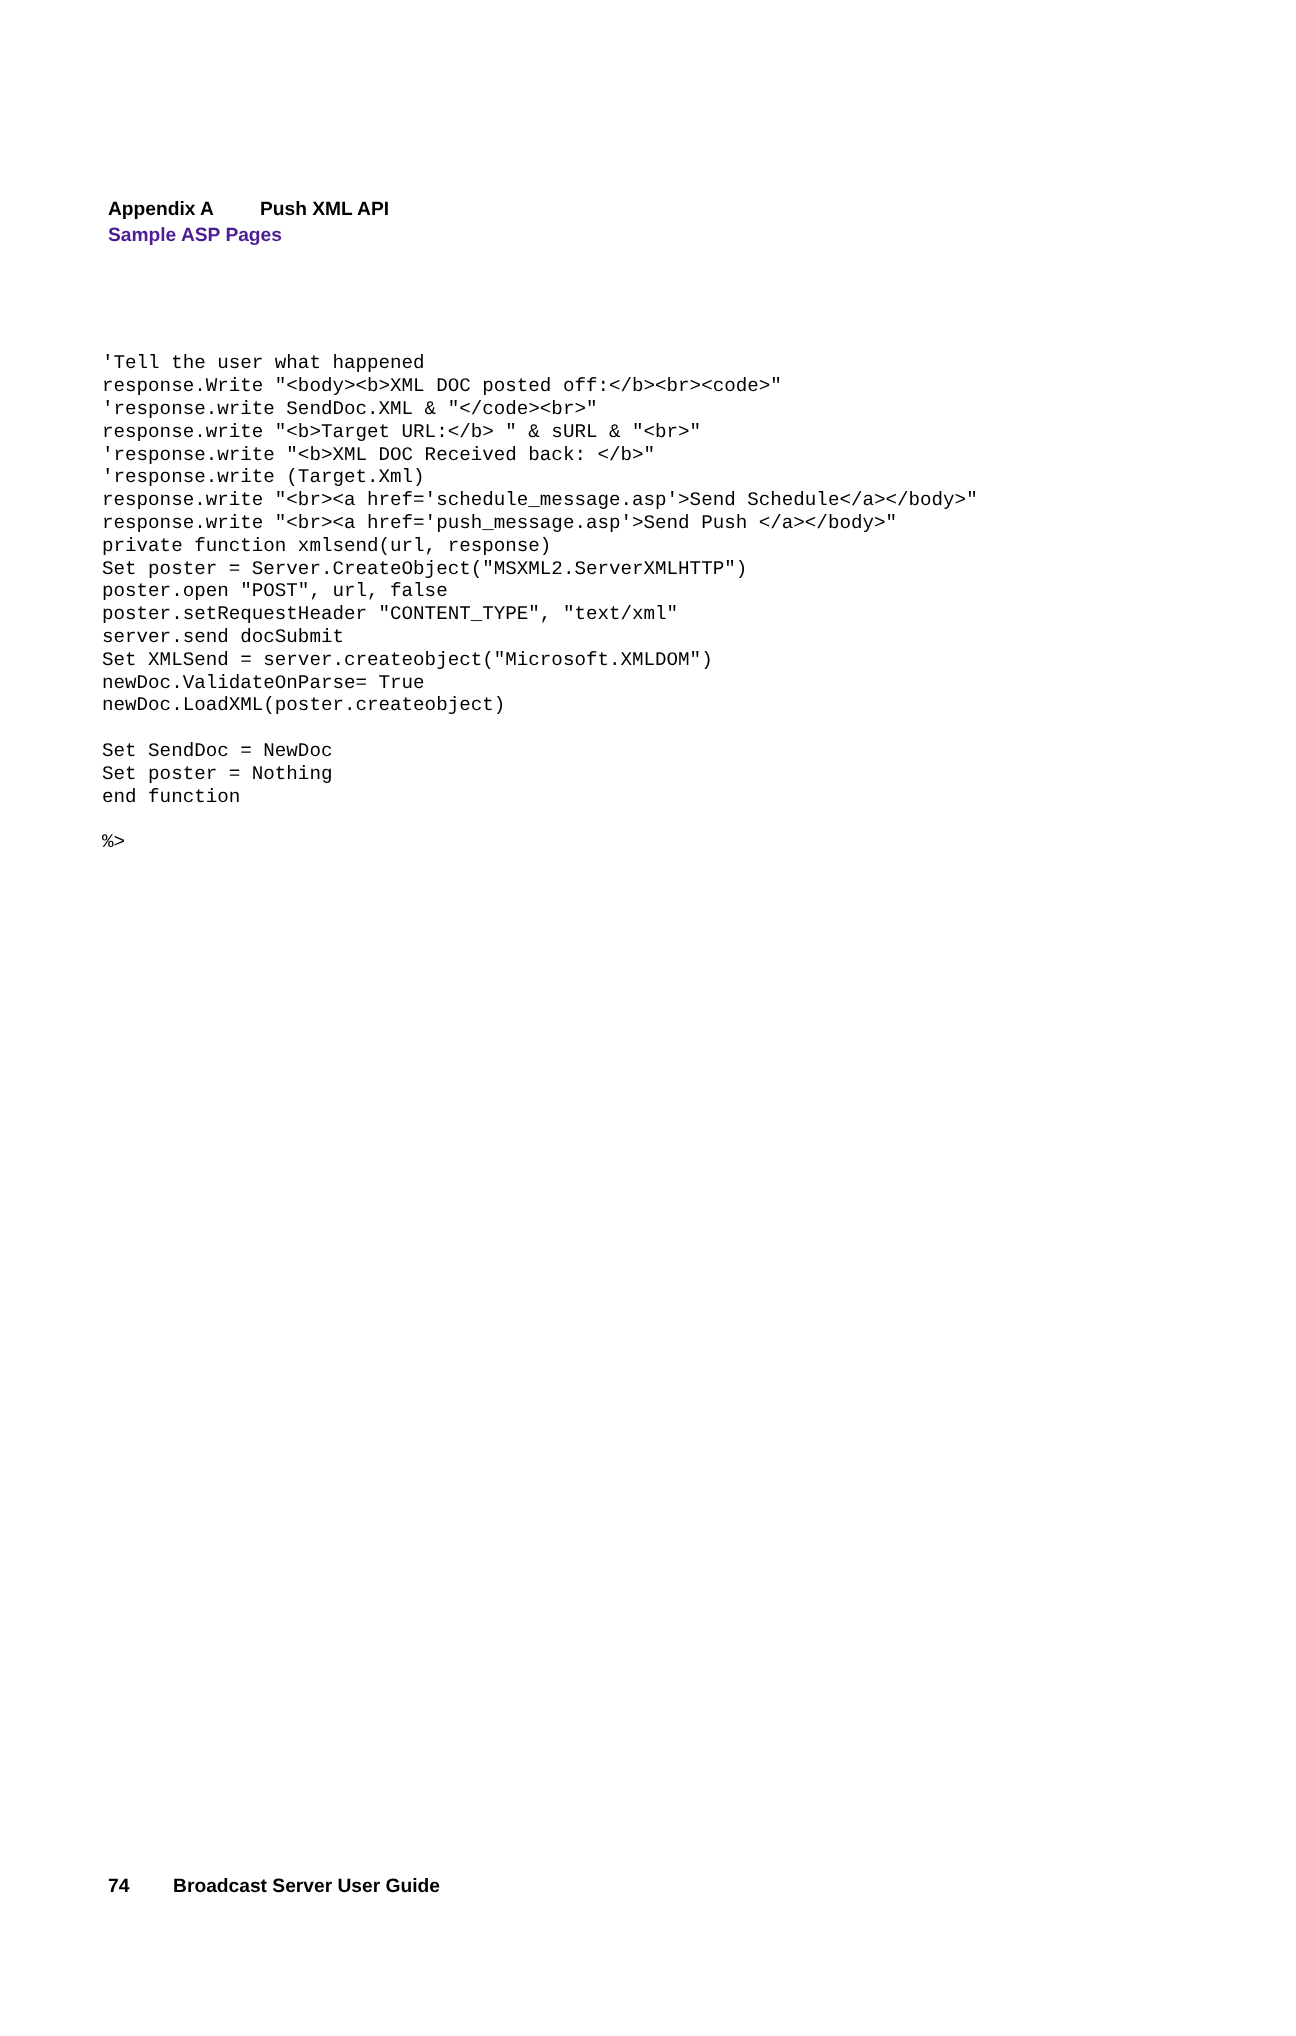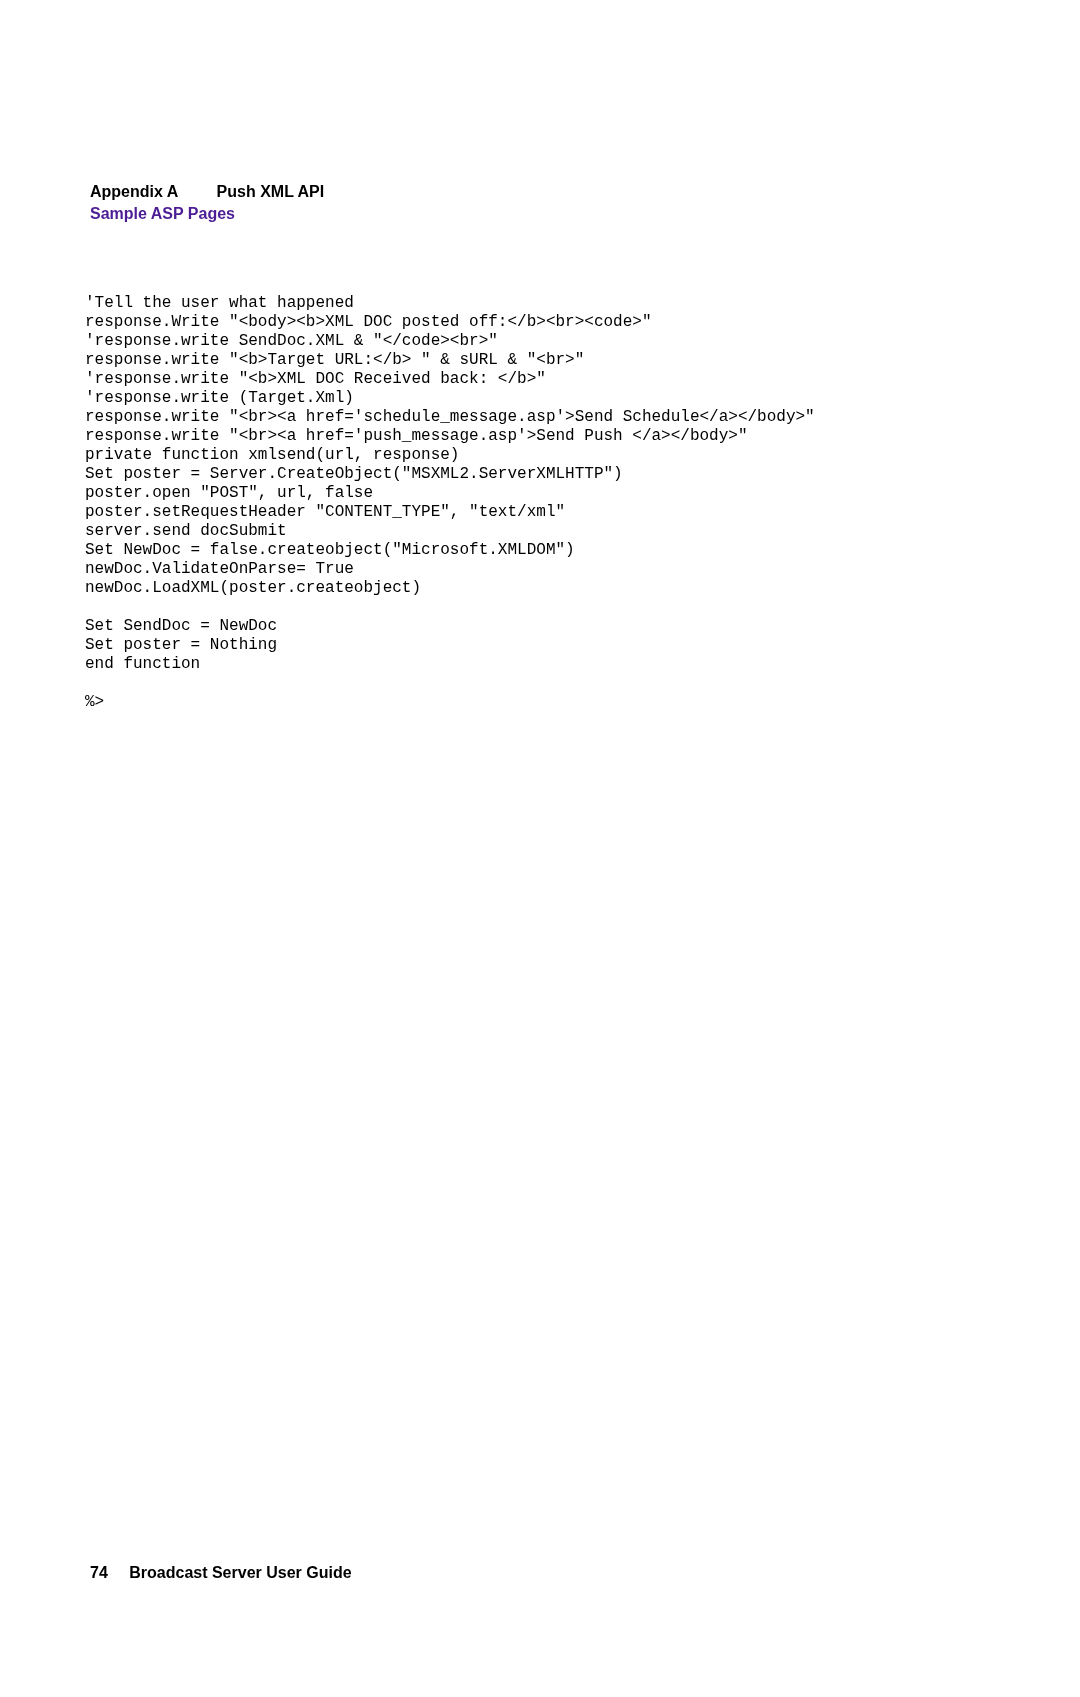--- a/index.html
+++ b/index.html
@@ -9,21 +9,21 @@
     }
     body {
       width: 1080px;
       height: 1697px;
       background: #ffffff;
       font-family: Arial, Helvetica, sans-serif;
       position: relative;
     }
     .header {
       position: absolute;
-      top: 183px;
+      top: 166px;
       left: 90px;
     }
     .header-line1 {
       font-size: 16px;
       font-weight: bold;
       color: #000000;
     }
     .header-appendix {
       display: inline;
     }
@@ -53,21 +53,21 @@
     .footer {
       position: absolute;
       bottom: 115px;
       left: 90px;
       font-size: 16px;
       color: #000000;
     }
     .page-number {
       font-weight: bold;
       display: inline-block;
-      margin-right: 17px;
+      margin-right: 32px;
     }
     .footer-title {
       font-weight: bold;
       display: inline;
     }
   </style>
 </head>
 <body>
 
 <div class="header">
@@ -86,21 +86,21 @@
 <span>response.write "&lt;b&gt;Target URL:&lt;/b&gt; " &amp; sURL &amp; "&lt;br&gt;"</span>
 <span>'response.write "&lt;b&gt;XML DOC Received back: &lt;/b&gt;"</span>
 <span>'response.write (Target.Xml)</span>
 <span>response.write "&lt;br&gt;&lt;a href='schedule_message.asp'&gt;Send Schedule&lt;/a&gt;&lt;/body&gt;"</span>
 <span>response.write "&lt;br&gt;&lt;a href='push_message.asp'&gt;Send Push &lt;/a&gt;&lt;/body&gt;"</span>
 <span>private function xmlsend(url, response)</span>
 <span>Set poster = Server.CreateObject("MSXML2.ServerXMLHTTP")</span>
 <span>poster.open "POST", url, false</span>
 <span>poster.setRequestHeader "CONTENT_TYPE", "text/xml"</span>
 <span>server.send docSubmit</span>
-<span>Set NewDoc = false.createobject("Microsoft.XMLDOM")</span>
+<span>Set XMLSend = server.createobject("Microsoft.XMLDOM")</span>
 <span>newDoc.ValidateOnParse= True</span>
 <span>newDoc.LoadXML(poster.createobject)</span>
 <span></span>
 <span>Set SendDoc = NewDoc</span>
 <span>Set poster = Nothing</span>
 <span>end function</span>
 <span></span>
 <span>%&gt;</span>
 </div>
 

